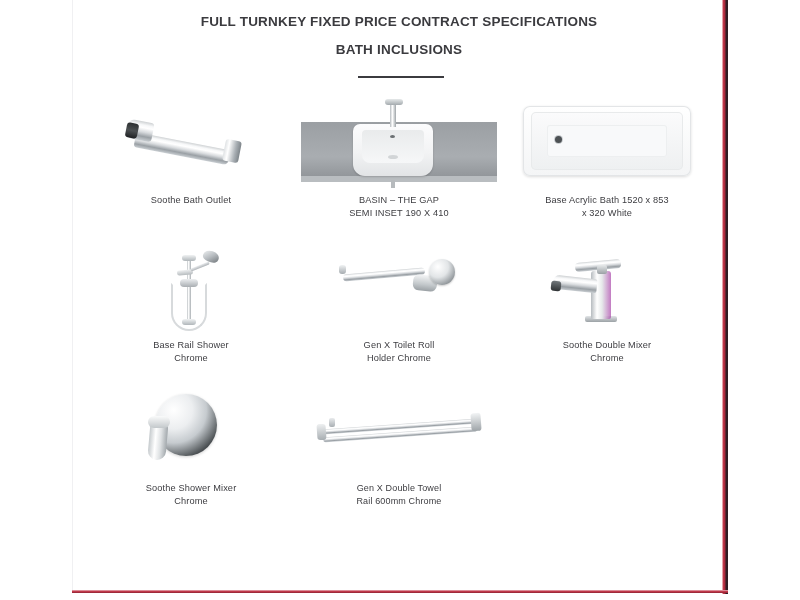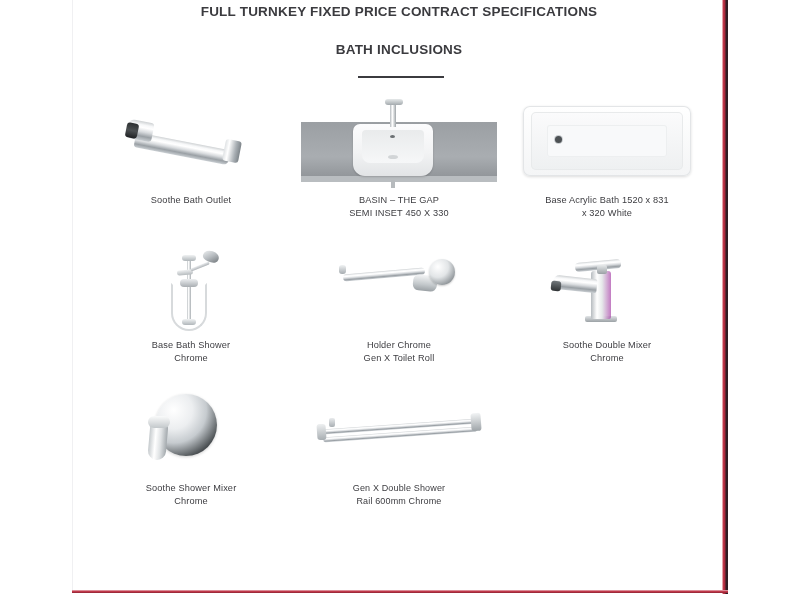--- a/index.html
+++ b/index.html
@@ -62,21 +62,21 @@
   
   .doc-heading {
     position: absolute;
     left: 0;
     width: 652px;
     text-align: center;
     color: #3b3b3f;
     font-weight: bold;
     letter-spacing: 0.2px;
   }
-  #title-main { top: 4px; font-size: 13.5px; }
+  #title-main { top: 14px; font-size: 13.5px; }
   #title-sub  { top: 42px; font-size: 13.5px; }
 
   #title-rule {
     position: absolute;
     left: 285px;
     top: 76px;
     width: 86px;
     height: 2px;
     background: #3b3b3f;
   }
@@ -553,65 +553,65 @@
           <div class="basin-bowl"></div>
           <div class="basin-inner"></div>
           <div class="basin-hole"></div>
           <div class="basin-drain"></div>
           <div class="basin-tap-stem"></div>
           <div class="basin-tap-head"></div>
           <div class="basin-pipe"></div>
         </div>
         <div class="caption">
           <div>BASIN – THE GAP</div>
-          <div>SEMI INSET 450 X 330</div>
+          <div>SEMI INSET 190 X 410</div>
         </div>
       </div>
 
       <div class="cell">
         <div class="art">
           <div class="tub-outer"></div>
           <div class="tub-rim"></div>
           <div class="tub-base"></div>
           <div class="tub-drain"></div>
         </div>
         <div class="caption">
-          <div>Base Acrylic Bath 1520 x 831</div>
+          <div>Base Acrylic Bath 1520 x 853</div>
           <div>x 320 White</div>
         </div>
       </div>
 
 
       <div class="cell">
         <div class="art">
           <div class="rs-hose"></div>
           <div class="rs-rail"></div>
           <div class="rs-bracket-top"></div>
           <div class="rs-bracket-bot"></div>
           <div class="rs-soap"></div>
           <div class="rs-slider"></div>
           <div class="rs-arm"></div>
           <div class="rs-head"></div>
         </div>
         <div class="caption">
-          <div>Base Bath Shower</div>
+          <div>Base Rail Shower</div>
           <div>Chrome</div>
         </div>
       </div>
 
       <div class="cell">
         <div class="art">
           <div class="tr-arm chrome-h"></div>
           <div class="tr-tip"></div>
           <div class="tr-neck"></div>
           <div class="tr-plate"></div>
         </div>
         <div class="caption">
+          <div>Gen X Toilet Roll</div>
           <div>Holder Chrome</div>
-          <div>Gen X Toilet Roll</div>
         </div>
       </div>
 
       <div class="cell">
         <div class="art">
           <div class="bm-base"></div>
           <div class="bm-body chrome-v"></div>
           <div class="bm-spout chrome-h"></div>
           <div class="bm-spout-tip"></div>
           <div class="bm-lever chrome-h"></div>
@@ -637,21 +637,21 @@
 
       <div class="cell">
         <div class="art">
           <div class="dt-bar-top chrome-h"></div>
           <div class="dt-bar-bot chrome-h"></div>
           <div class="dt-bracket-l"></div>
           <div class="dt-post-l"></div>
           <div class="dt-bracket-r"></div>
         </div>
         <div class="caption tight">
-          <div>Gen X Double Shower</div>
+          <div>Gen X Double Towel</div>
           <div>Rail 600mm Chrome</div>
         </div>
       </div>
 
     </div>
   </div>
 
   <div id="edge-right"></div>
   <div id="edge-right-dark"></div>
   <div id="edge-bottom"></div>

